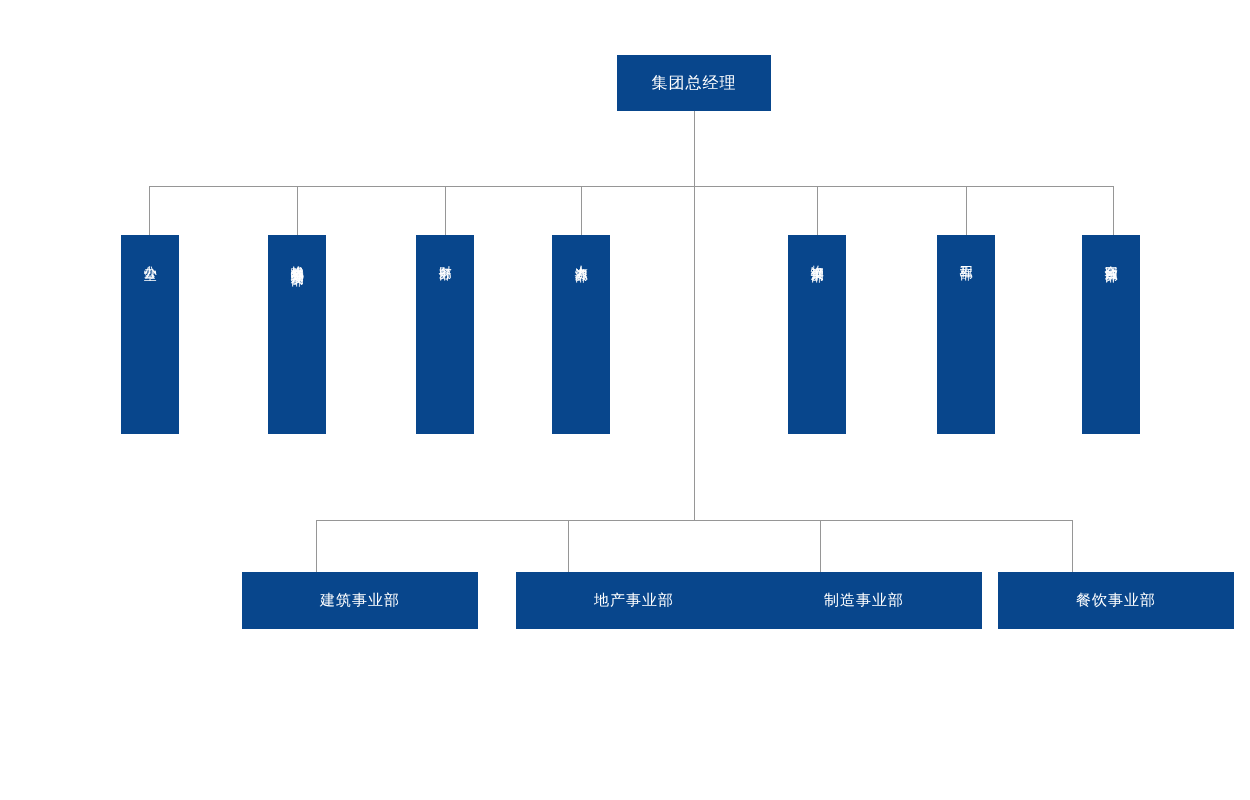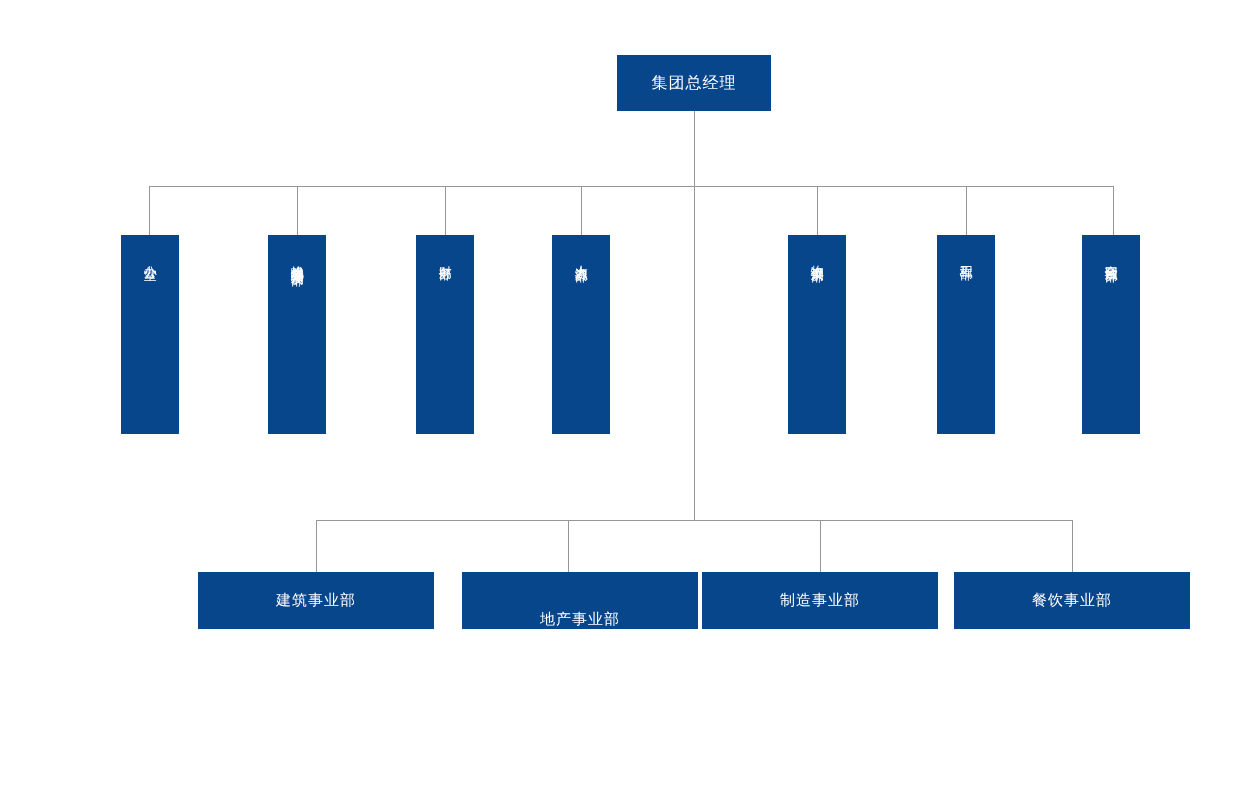--- a/index.html
+++ b/index.html
@@ -48,20 +48,21 @@
     letter-spacing: 1px;
     white-space: nowrap;
   }
   
   .node.division {
     display: flex;
     align-items: center;
     justify-content: center;
     font-size: 15px;
     letter-spacing: 1px;
+    margin-left: 44px;
   }
   .connector {
     position: absolute;
     background: #969696;
   }
   .connector.v { width: 1px; }
   .connector.h { height: 1px; }
 </style>
 </head>
 <body>
@@ -116,21 +117,21 @@
   </div>
 
   <div class="node dept" style="left:1082px; top:235px; width:58px; height:199px;">
     <span class="vlabel">合同预算部</span>
   </div>
 
   <div class="node division" style="left:198px; top:572px; width:236px; height:57px;">
     <span>建筑事业部</span>
   </div>
 
-  <div class="node division" style="left:462px; top:572px; width:236px; height:57px;align-items:flex-end;">
+  <div class="node division" style="left:472px; top:572px; width:236px; height:57px;">
     <span>地产事业部</span>
   </div>
 
   <div class="node division" style="left:702px; top:572px; width:236px; height:57px;">
     <span>制造事业部</span>
   </div>
 
   <div class="node division" style="left:954px; top:572px; width:236px; height:57px;">
     <span>餐饮事业部</span>
   </div>

